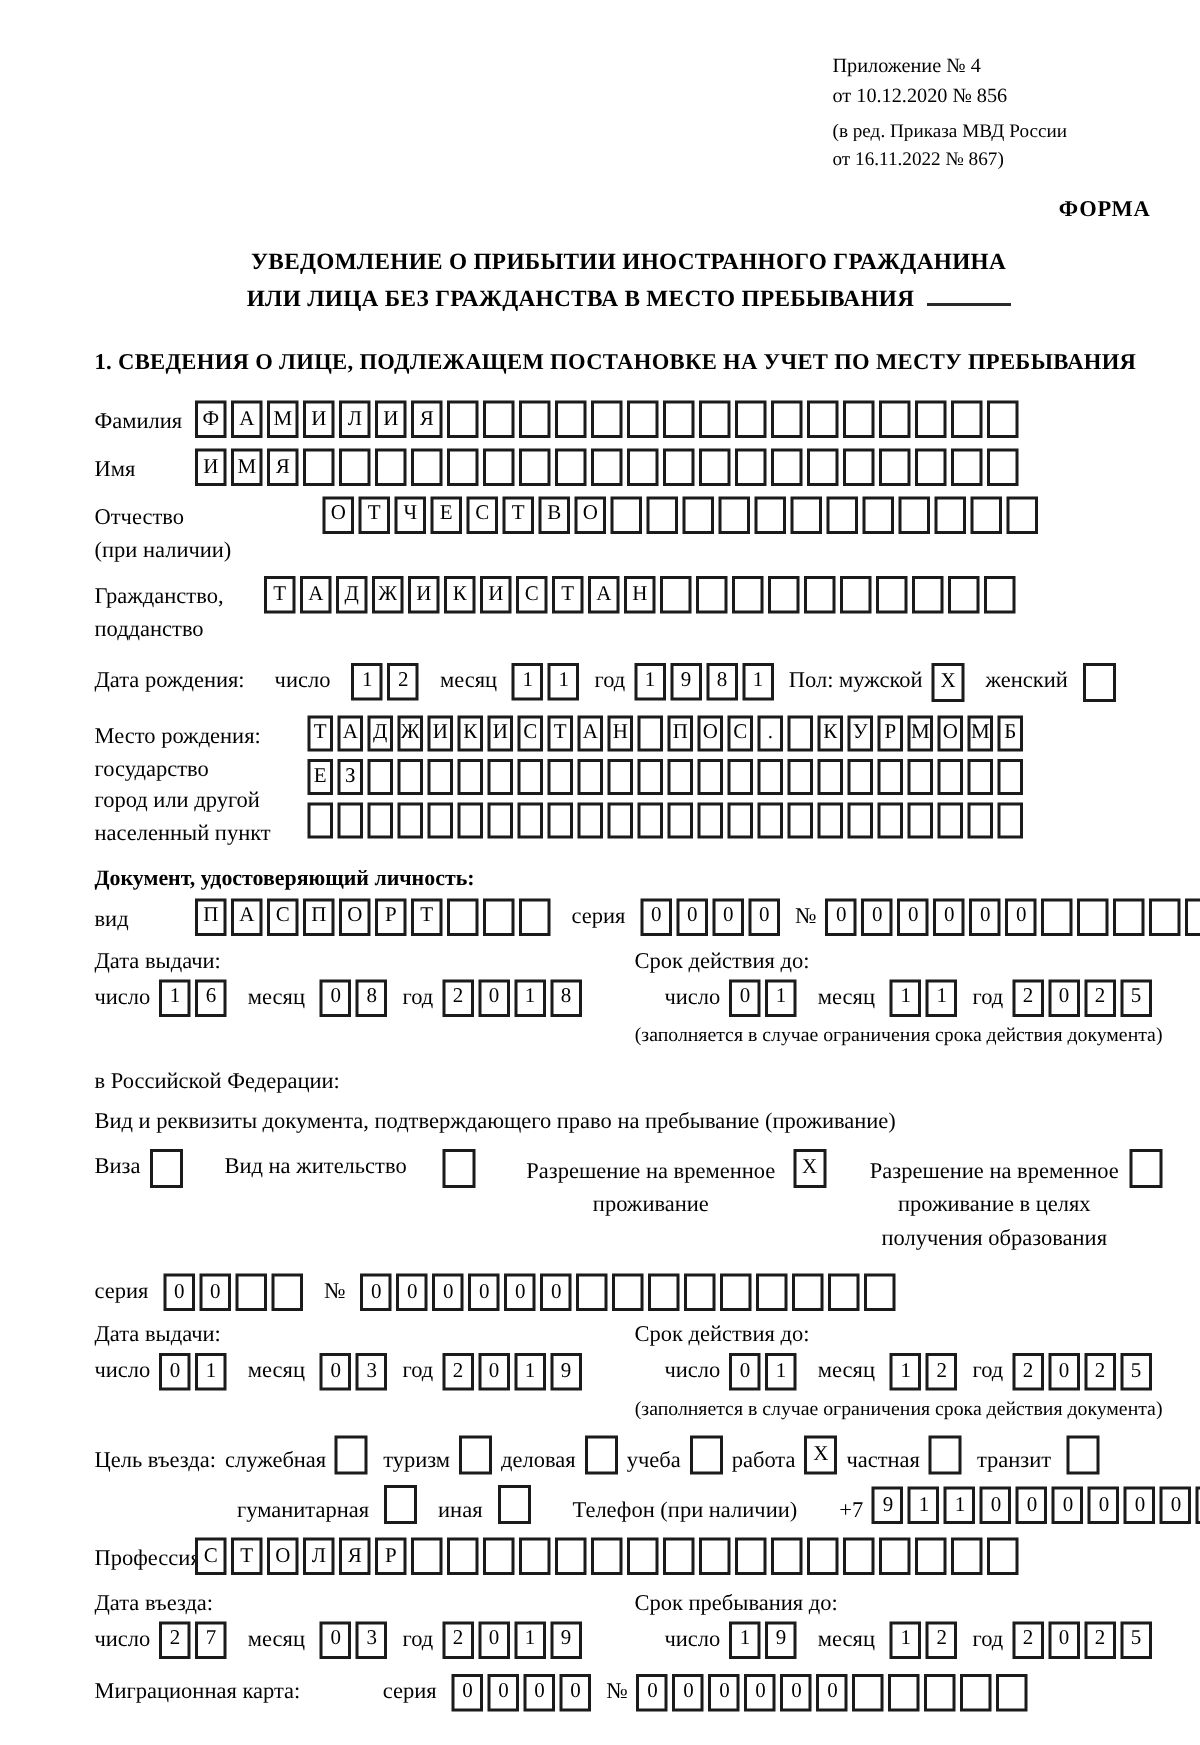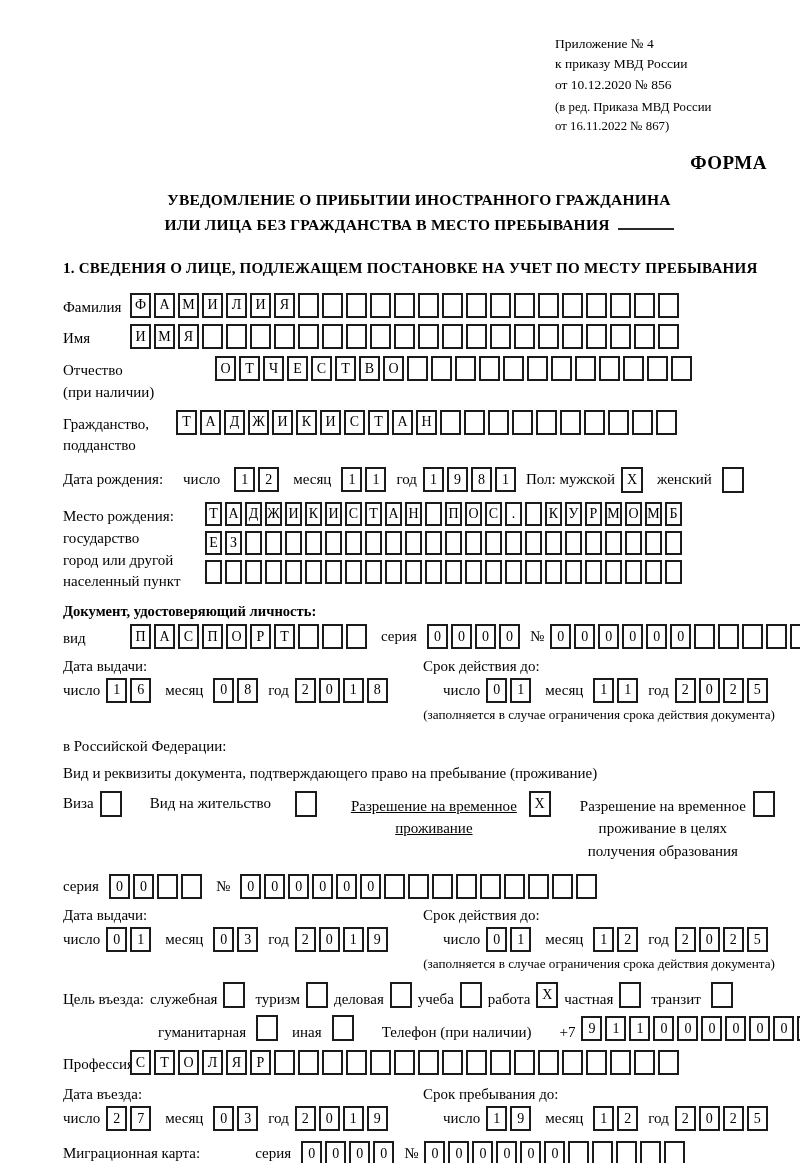--- a/index.html
+++ b/index.html
@@ -2,21 +2,21 @@
 <html><head>
 <meta charset="utf-8">
 <style>
   html,body{margin:0;padding:0;background:#fff;}
   body{width:800px;height:1163px;color:#000;font-family:"Liberation Serif","DejaVu Serif",serif;font-size:15px;overflow:hidden;}
   .page{box-sizing:border-box;width:800px;height:1163px;padding:34px 25px 10px 63px;}
 
   
   .appendix{margin-left:auto;width:220px;font-size:13.5px;line-height:1.5;}
   .appendix .rev{font-size:12.8px;margin-top:3px;line-height:1.5;}
-  .forma{text-align:right;font-weight:bold;font-size:19px;letter-spacing:.5px;margin-top:16px;padding-right:8px;}
+  .forma{text-align:right;font-weight:bold;font-size:15px;letter-spacing:.5px;margin-top:16px;padding-right:8px;}
 
   .title{text-align:center;font-weight:bold;font-size:15.5px;line-height:1.6;margin-top:14px;letter-spacing:.2px;}
   .blank-line{display:inline-block;width:56px;height:13px;border-bottom:2.5px solid #2a2a2a;margin-left:8px;}
   .sec-head{font-weight:bold;font-size:15.1px;margin-top:22px;letter-spacing:.2px;}
 
   
   .cells{display:inline-flex;gap:3px;vertical-align:middle;flex:none;}
   .cell{flex:none;box-sizing:border-box;width:21px;height:25px;border:2px solid #1b1b1b;display:inline-flex;align-items:center;justify-content:center;font-size:14px;background:#fff;}
   .sm .cell{width:17px;height:24px;}
   .cb .cell{width:22px;height:26px;}
@@ -45,21 +45,20 @@
   .purp{display:flex;align-items:flex-end;margin-top:10px;flex-wrap:nowrap;}
   .purp .inline-label{padding-top:5px;}
 </style>
 </head>
 <body>
 
 <div class="page">
 
   <div class="appendix">
     <div>Приложение № 4</div>
-    <div>к приказу МВД России</div>
     <div>от 10.12.2020 № 856</div>
     <div class="rev">
       <div>(в ред. Приказа МВД России</div>
       <div>от 16.11.2022 № 867)</div>
     </div>
   </div>
 
   <div class="forma">ФОРМА</div>
 
   <div class="title">
@@ -398,21 +397,21 @@
 
   <div class="optrow">
     <div class="inline-label">Виза</div>
     <div class="cells cb gap6">
         <span class="cell"></span>
       </div>
     <div class="inline-label gap28">Вид на жительство</div>
     <div class="cells cb" style="margin-left:24px;">
         <span class="cell"></span>
       </div>
-    <div class="opt-center gap28" style="width:192px;padding-top:4px;text-decoration:underline;">Разрешение на временное проживание</div>
+    <div class="opt-center gap28" style="width:192px;padding-top:4px;">Разрешение на временное проживание</div>
     <div class="cells cb gap6">
         <span class="cell">X</span>
       </div>
     <div class="opt-center gap28" style="width:182px;padding-top:4px;">Разрешение на временное проживание в целях получения образования</div>
     <div class="cells cb gap6">
         <span class="cell"></span>
       </div>
   </div>
 
   <div class="frow" style="margin-top:12px;">

